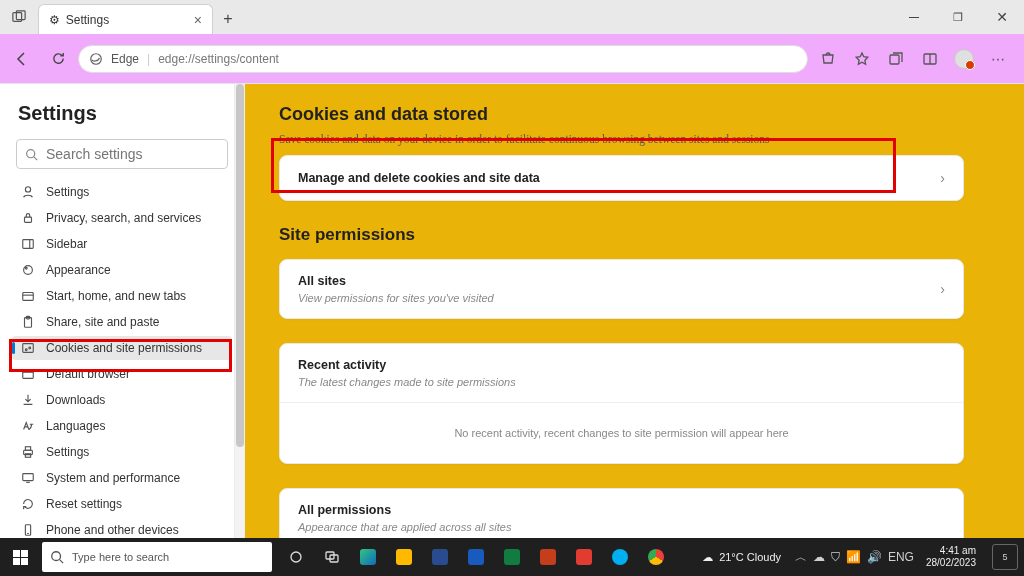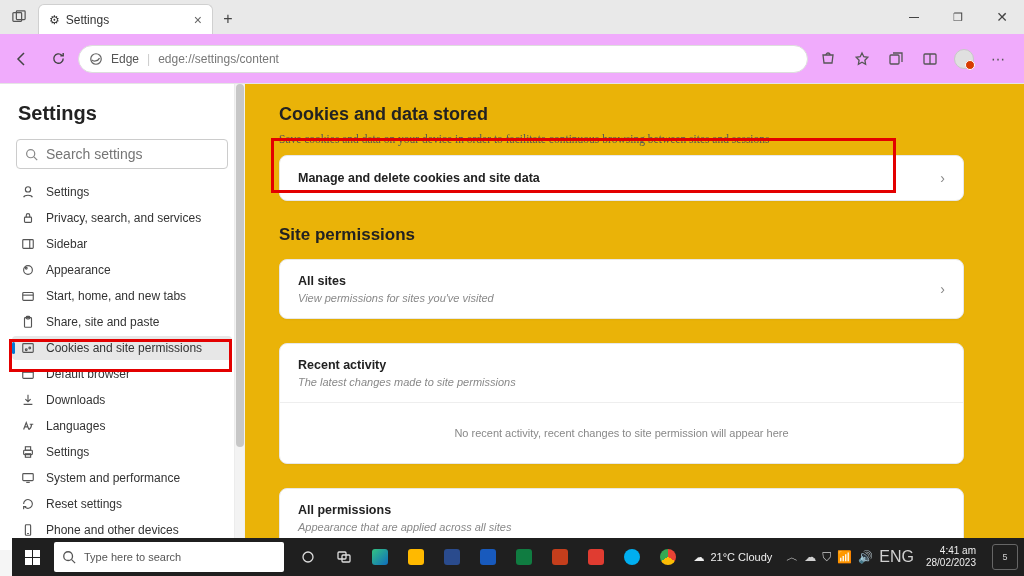--- a/index.html
+++ b/index.html
@@ -55,21 +55,21 @@
   .card{background:#fff;border:1px solid #e8e8e8;border-radius:8px;margin-bottom:24px;box-shadow:0 1px 2px rgba(0,0,0,0.04);}
   .row{display:flex;align-items:center;padding:14px 18px;justify-content:space-between;}
   .row .lbl{font-size:12.5px;font-weight:600;color:#222;}
   .row .desc{font-size:11px;color:#888;margin-top:4px;font-weight:400;font-style:italic;}
   .chev{color:#888;font-size:14px;}
   .secthdr{font-size:17px;font-weight:700;color:#222;margin:4px 0 14px 0;}
   .card .divider{border-top:1px solid #eee;}
   .empty{font-size:11px;color:#888;text-align:center;padding:24px 0;}
   .perm-row{display:flex;align-items:center;gap:14px;padding:14px 18px;border-top:1px solid #eee;}
   
-  .taskbar{position:absolute;left:12px;right:0;bottom:0;height:38px;background:#1f1f1f;display:flex;align-items:center;color:#fff;font-size:11px;}
+  .taskbar{position:absolute;left:0;right:0;bottom:0;height:38px;background:#1f1f1f;display:flex;align-items:center;color:#fff;font-size:11px;}
   .start{width:40px;height:100%;display:flex;align-items:center;justify-content:center;}
   .start .winlogo{width:15px;height:15px;display:grid;grid-template:7px 7px/7px 7px;gap:1px;}
   .start .winlogo span{background:#fff;}
   .searchbox{display:flex;align-items:center;gap:8px;background:#fff;color:#555;height:30px;width:230px;border-radius:2px;padding:0 8px;margin-left:2px;}
   .searchbox .mag{color:#555;}
   .tb-icons{display:flex;align-items:center;height:100%;gap:0;margin-left:6px;}
   .tb-icons .i{width:36px;height:100%;display:flex;align-items:center;justify-content:center;}
   .tb-icons .i .sq{width:16px;height:16px;border-radius:3px;}
   .sys{display:flex;align-items:center;height:100%;margin-left:auto;gap:6px;padding:0 6px;}
   .weather{display:flex;align-items:center;gap:6px;font-size:11px;color:#eee;margin-right:8px;}
@@ -422,21 +422,21 @@
     <div class="weather">
       <span>☁</span>
       <span>21°C  Cloudy</span>
     </div>
     <div class="tray">
       <span class="gl">︿</span>
       <span class="gl">☁</span>
       <span class="gl">⛉</span>
       <span class="gl">📶</span>
       <span class="gl">🔊</span>
-      <span class="gl" style="font-size:16px;">ENG</span>
+      <span class="gl" style="font-size:12px;">ENG</span>
     </div>
     <div class="clock">
       <span>4:41 am</span>
       <span>28/02/2023</span>
     </div>
     <div class="notif">
       <span>5</span>
     </div>
   </div>
 </div>

